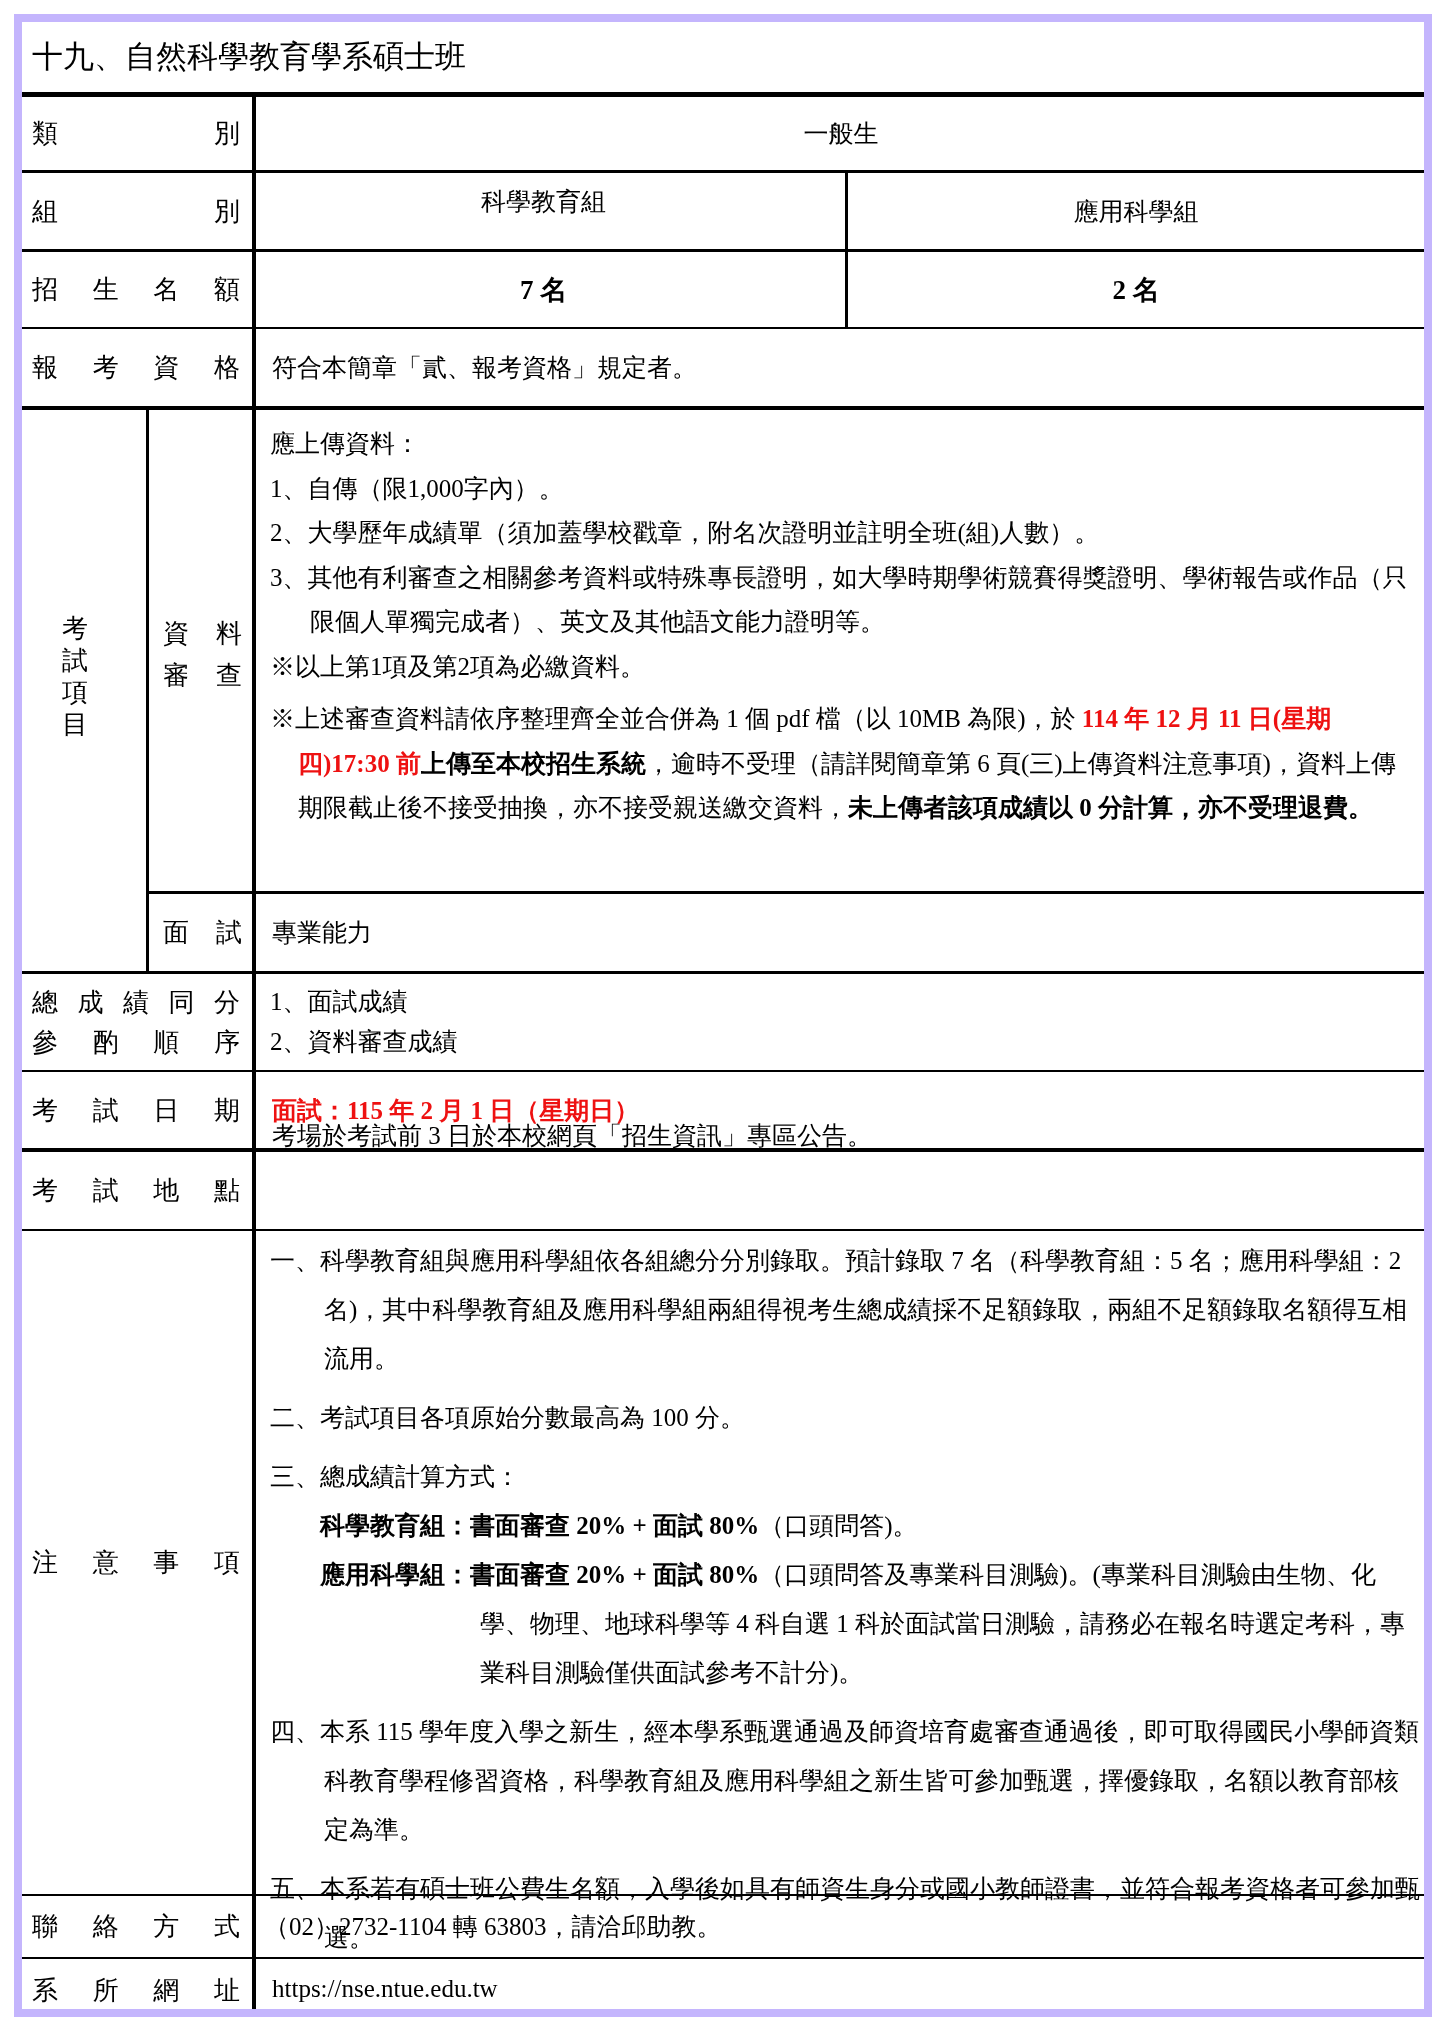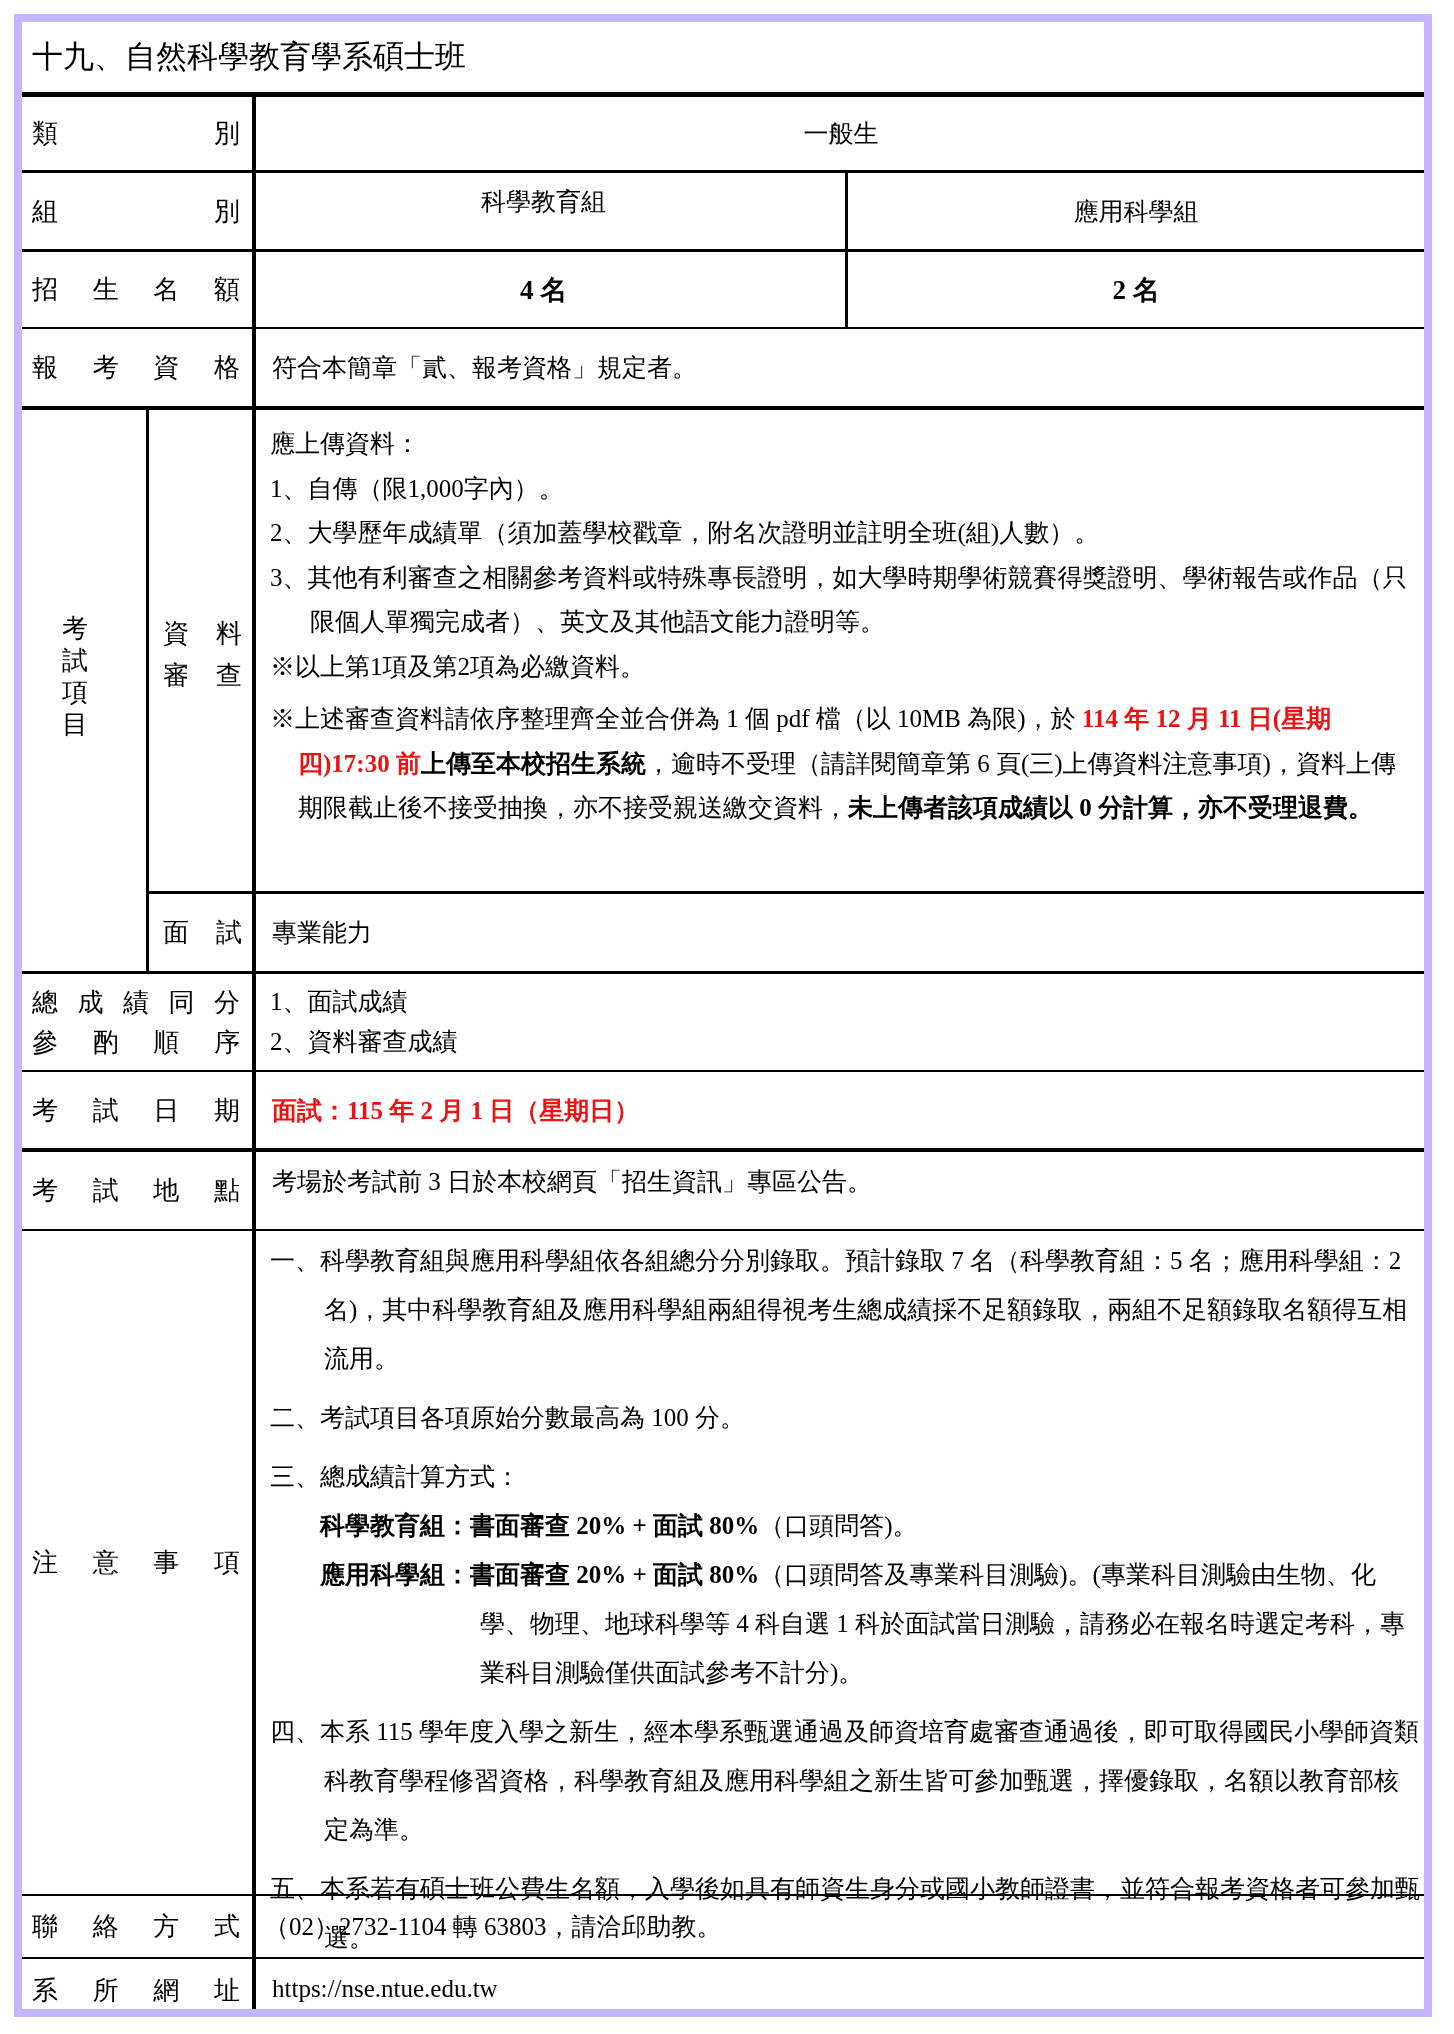--- a/index.html
+++ b/index.html
@@ -63,21 +63,21 @@
   </div>
   <div class="val center" style="top:151px;height:56px;right:595px;">科學教育組</div>
   <div class="val center" style="top:151px;height:76px;left:826px;">應用科學組</div>
 
   <div class="lab" style="top:230px;height:75px;">
     <span>招</span>
     <span>生</span>
     <span>名</span>
     <span>額</span>
   </div>
-  <div class="val center bold" style="top:230px;height:75px;right:595px;font-size:27px;">4 名</div>
+  <div class="val center bold" style="top:230px;height:75px;right:595px;font-size:27px;">7 名</div>
   <div class="val center bold" style="top:230px;height:75px;left:826px;font-size:27px;">2 名</div>
 
   <div class="lab" style="top:307px;height:77px;">
     <span>報</span>
     <span>考</span>
     <span>資</span>
     <span>格</span>
   </div>
   <div class="val" style="top:307px;height:77px;font-family:Liberation Serif, serif;">符合本簡章「貳、報考資格」規定者。</div>
 
@@ -141,21 +141,21 @@
     <span>期</span>
   </div>
   <div class="val red bold" style="top:1050px;height:76px;">面試：115 年 2 月 1 日（星期日）</div>
 
   <div class="lab" style="top:1130px;height:77px;">
     <span>考</span>
     <span>試</span>
     <span>地</span>
     <span>點</span>
   </div>
-  <div class="val" style="top:1130px;height:58px;">考場於考試前 3 日於本校網頁「招生資訊」專區公告。</div>
+  <div class="val" style="top:1084px;height:58px;">考場於考試前 3 日於本校網頁「招生資訊」專區公告。</div>
 
   <div class="lab" style="top:1209px;height:663px;">
     <span>注</span>
     <span>意</span>
     <span>事</span>
     <span>項</span>
   </div>
   <div class="cell txt" style="left:248px;top:1214px;width:1150px;line-height:49px;">
     <p class="para indent">一、科學教育組與應用科學組依各組總分分別錄取。預計錄取 7 名（科學教育組：5 名；應用科學組：2 名)，其中科學教育組及應用科學組兩組得視考生總成績採不足額錄取，兩組不足額錄取名額得互相流用。</p>
     <p class="para indent" style="margin-top:10px;">二、考試項目各項原始分數最高為 100 分。</p>

